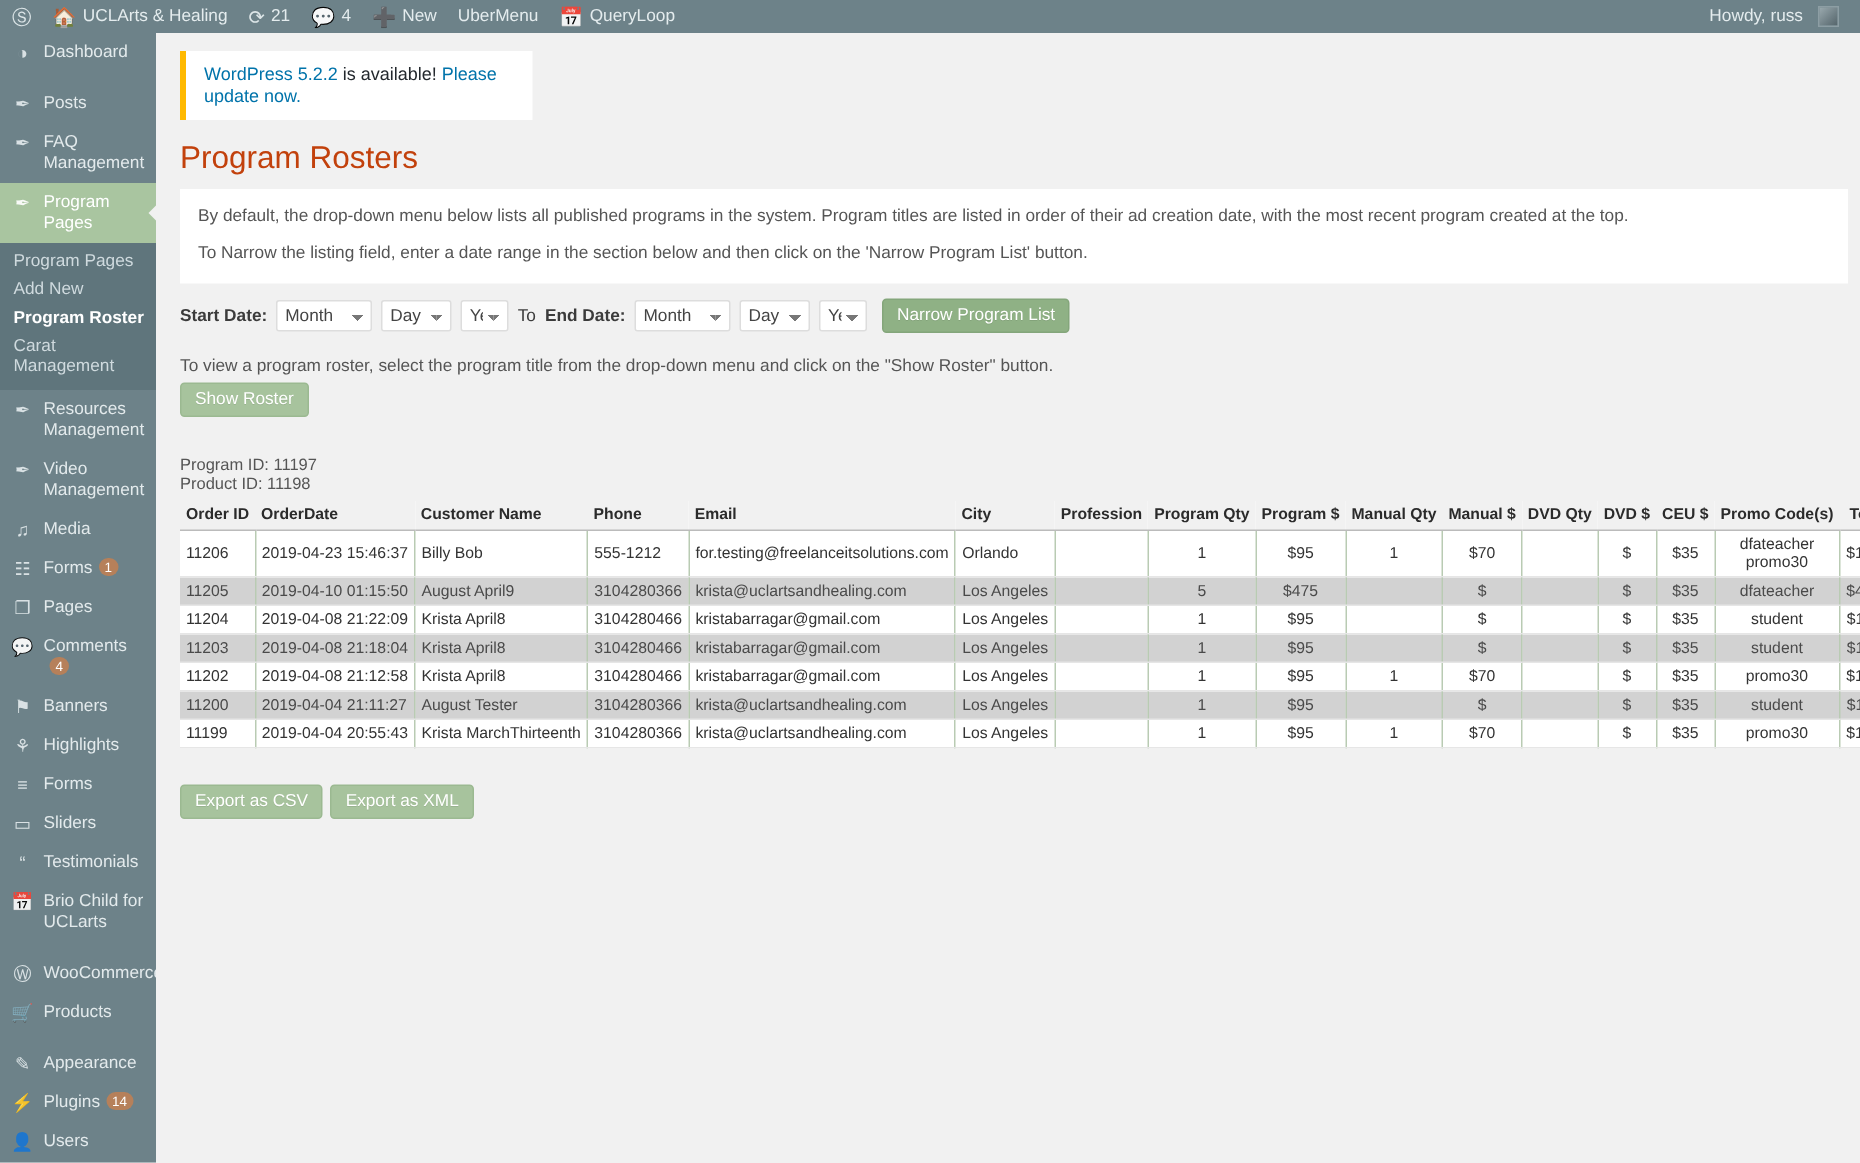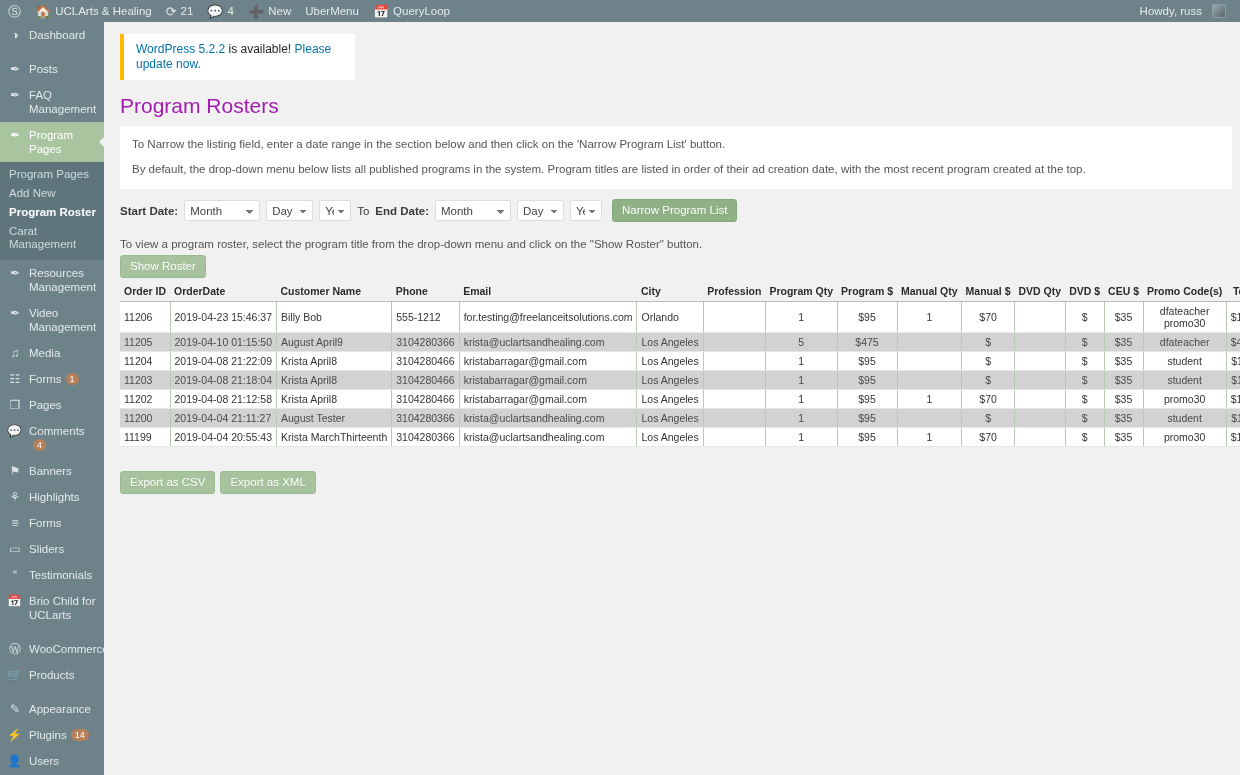--- a/index.html
+++ b/index.html
@@ -96,21 +96,21 @@
     background: #fff;
     border-left: 4px solid #ffb900;
     padding: 8px 12px;
     width: 235px;
     font-size: 12px;
     color: #23282d;
     line-height: 15px;
   }
   #notice a { color: #0073aa; text-decoration: none; }
   h1#page-title {
-    font-size: 21px; font-weight: normal; color: #a21caf;
+    font-size: 21px; font-weight: normal; color: #c2410c;
     margin: 14px 0 8px 16px; line-height: 24px;
   }
   #intro-box {
     background: #ffffff;
     margin: 0 12px 0 16px;
     padding: 9px 12px 10px 12px;
     width: 1112px;
     font-size: 11.5px; color: #555; line-height: 15px;
   }
   #intro-box p { margin: 2px 0 10px 0; }
@@ -130,21 +130,21 @@
     height: 21px; padding: 1px 16px 1px 5px;
     border-radius: 2px;
     -webkit-appearance: none; appearance: none;
     background-image:
       linear-gradient(45deg, transparent 50%, #777 50%),
       linear-gradient(135deg, #777 50%, transparent 50%);
     background-position: calc(100% - 9px) 9px, calc(100% - 5px) 9px;
     background-size: 4px 4px, 4px 4px;
     background-repeat: no-repeat;
   }
-  select.sel-month { width: 76px; }
+  select.sel-month { width: 64px; }
   select.sel-day   { width: 47px; }
   select.sel-year  { width: 32px; }
   select.sel-program { width: 650px; height: 22px; }
 
   .btn-green {
     background: #8fb185; border: 1px solid #84a67b;
     color: #ffffff; font-size: 11.5px;
     font-family: "Liberation Sans", sans-serif;
     padding: 4px 9px; border-radius: 3px; cursor: pointer;
     line-height: 13px;
@@ -344,22 +344,22 @@
 
 <div id="main">
 
   <div id="notice">
     <a>WordPress 5.2.2</a><span> is available! </span><a>Please update now.</a>
   </div>
 
   <h1 id="page-title">Program Rosters</h1>
 
   <div id="intro-box">
+    <p>By default, the drop-down menu below lists all published programs in the system. Program titles are listed in order of their ad creation date, with the most recent program created at the top.</p>
     <p>To Narrow the listing field, enter a date range in the section below and then click on the 'Narrow Program List' button.</p>
-    <p>By default, the drop-down menu below lists all published programs in the system. Program titles are listed in order of their ad creation date, with the most recent program created at the top.</p>
   </div>
 
   <div class="form-row">
     <span class="fl">Start Date:</span>
     <select class="wp sel-month">
       <option>Month</option>
     </select>
     <select class="wp sel-day">
       <option>Day</option>
     </select>
@@ -379,20 +379,24 @@
     </select>
     <button class="btn-green" style="margin-left:4px">Narrow Program List</button>
   </div>
 
   <div id="roster-instruction">To view a program roster, select the program title from the drop-down menu and click on the "Show Roster" button.</div>
 
   <div class="form-row program">
     <button class="btn-green pale">Show Roster</button>
   </div>
 
+  <div id="ids">
+    <div>Program ID: 11197</div>
+    <div>Product ID: 11198</div>
+  </div>
 
   <table id="roster-table">
     <thead>
       <tr>
           <th class="c-order left">Order ID</th>
           <th class="c-date left">OrderDate</th>
           <th class="c-cust left">Customer Name</th>
           <th class="c-phone left">Phone</th>
           <th class="c-email left">Email</th>
           <th class="c-city left">City</th>

